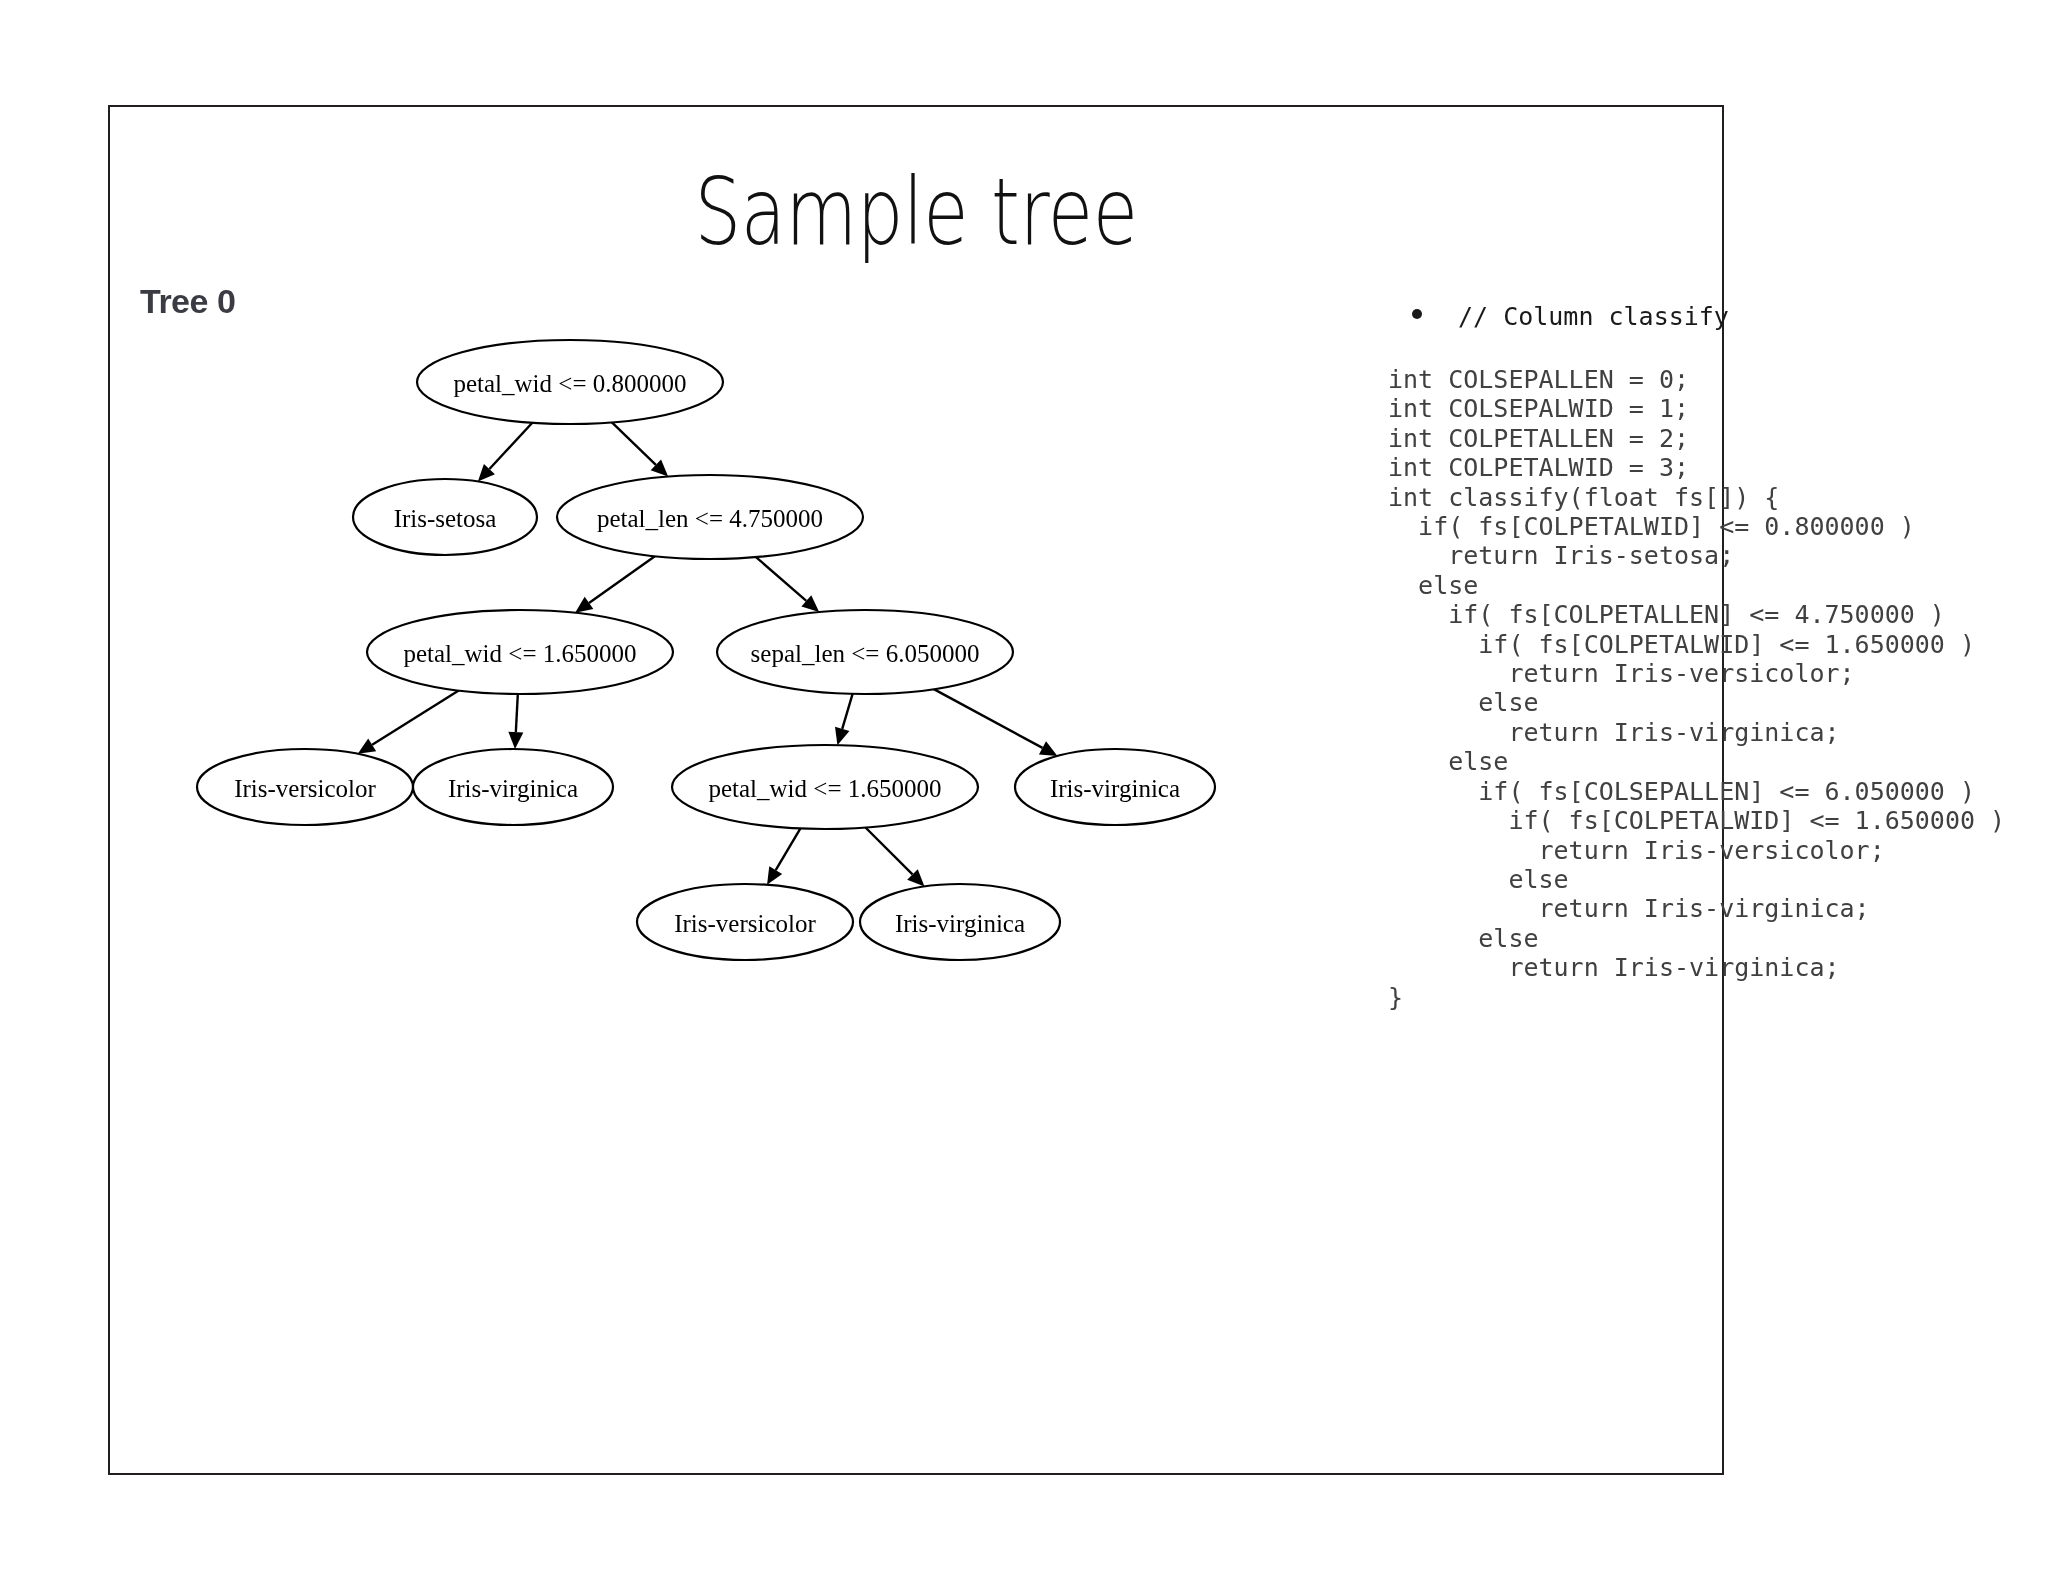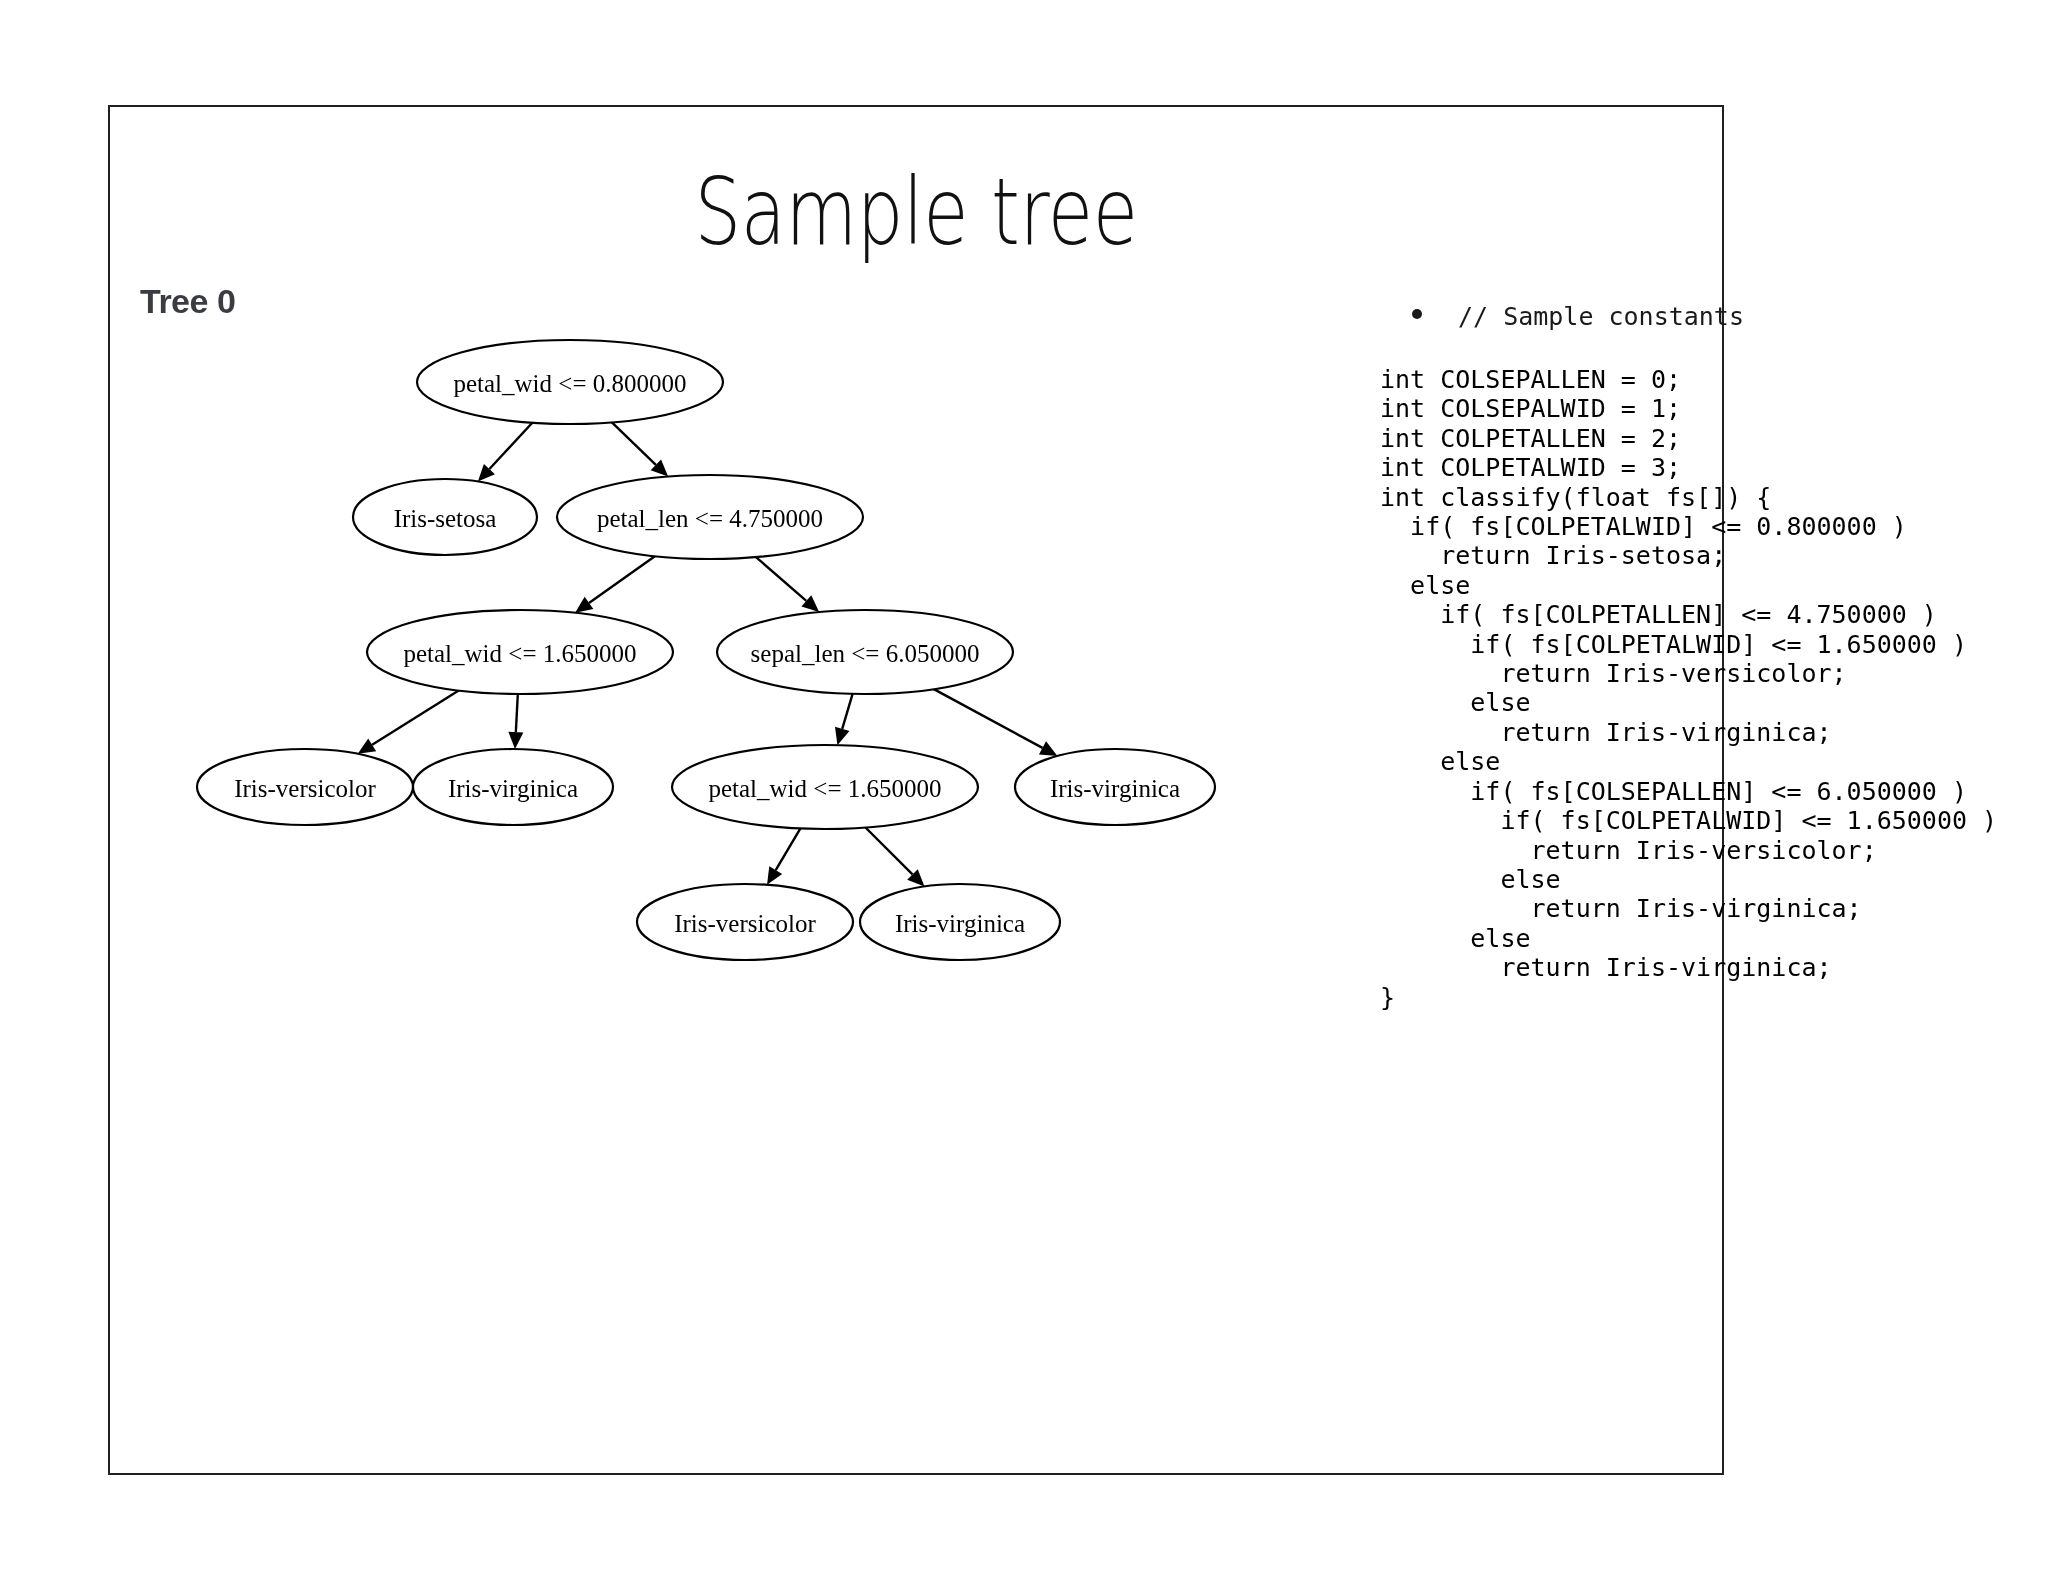--- a/index.html
+++ b/index.html
@@ -119,23 +119,23 @@
   #code-bullet-text {
     font-family: "DejaVu Sans Mono", monospace;
     font-size: 25px;
     color: #1a1a1a;
     white-space: pre;
   }
   #code-block {
     font-family: "DejaVu Sans Mono", monospace;
     font-size: 25px;
     line-height: 29.4px;
-    color: #000000;
+    color: #404040;
     white-space: pre;
-    margin: 0;
+    margin: 8px;
   }
 </style>
 </head>
 <body>
 
 <div id="slide">
 
   <div id="slide-title">Sample tree</div>
 
   <div id="tree-panel">
@@ -208,21 +208,21 @@
             <ellipse cx="840" cy="600" rx="100" ry="38" class="node-ellipse"></ellipse>
             <text x="840" y="601" class="node-text">Iris-virginica</text>
           </g>
         </g>
     </svg>
   </div>
 
   <div id="code-panel">
     <div id="code-bullet-row">
       <span id="code-bullet-dot"></span>
-      <span id="code-bullet-text">// Sample constants</span>
+      <span id="code-bullet-text">// Column classify</span>
     </div>
     <pre id="code-block">int COLSEPALLEN = 0;
 int COLSEPALWID = 1;
 int COLPETALLEN = 2;
 int COLPETALWID = 3;
 int classify(float fs[]) {
   if( fs[COLPETALWID] &lt;= 0.800000 )
     return Iris-setosa;
   else
     if( fs[COLPETALLEN] &lt;= 4.750000 )

